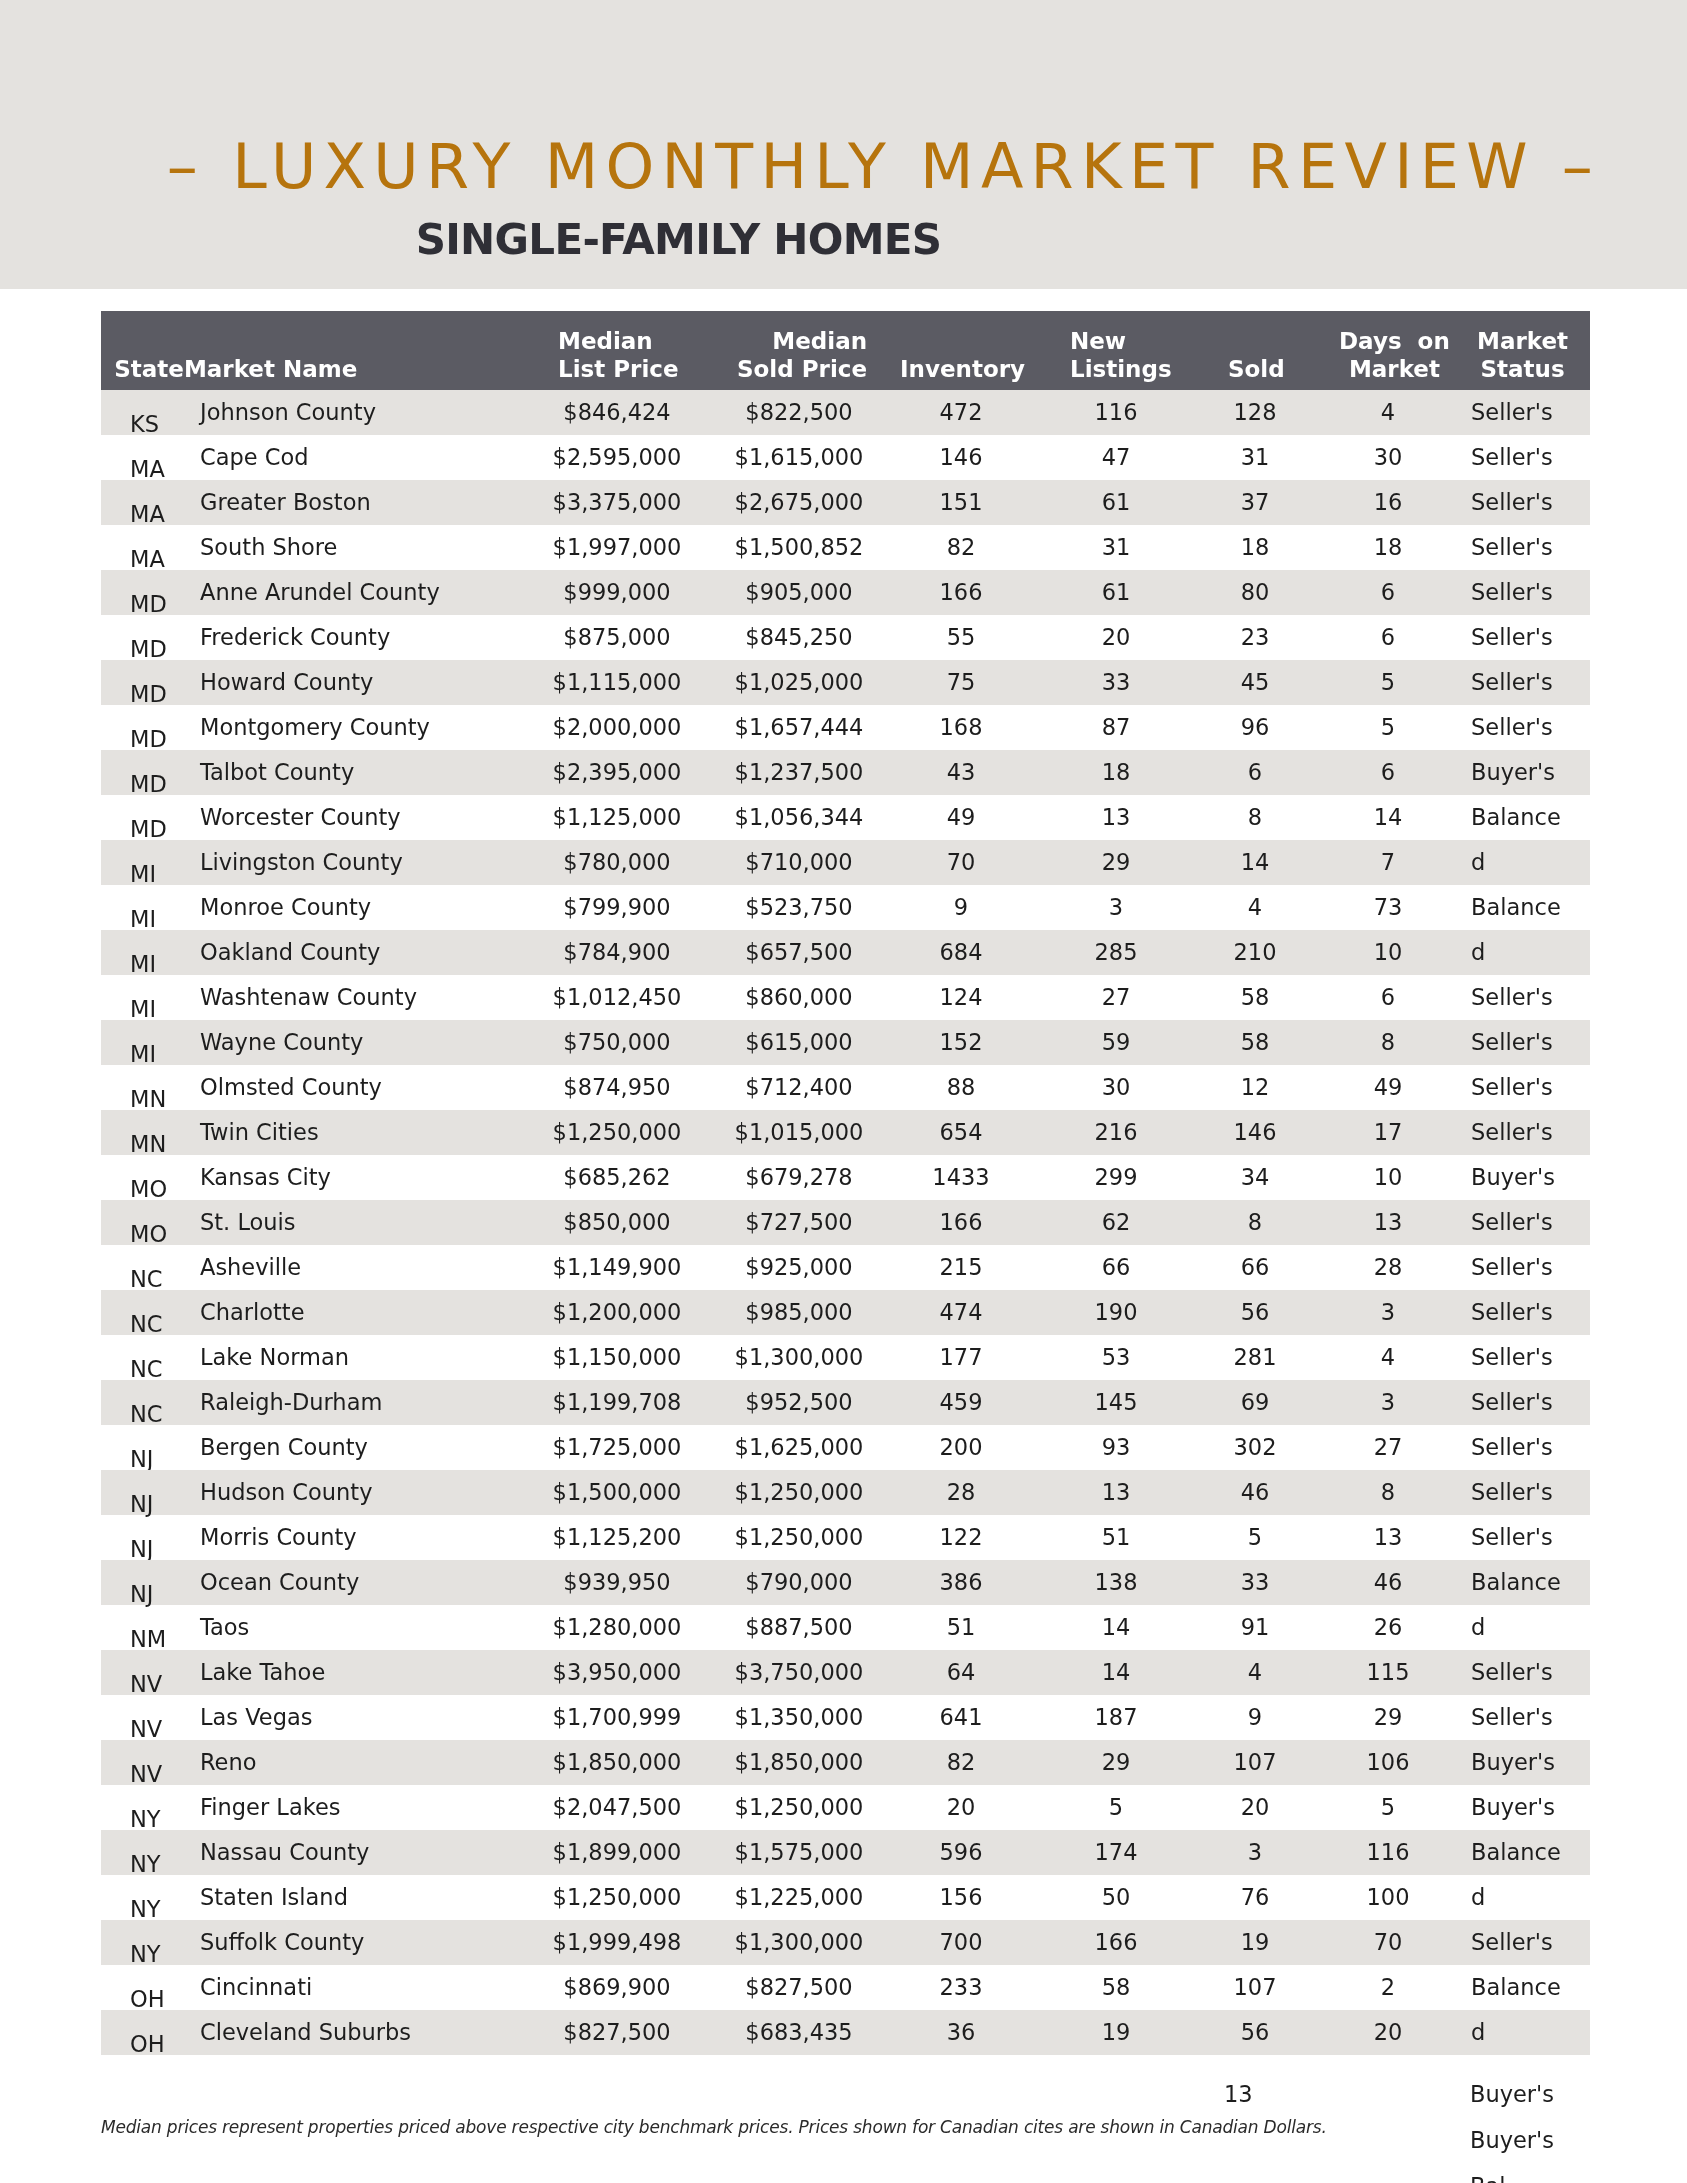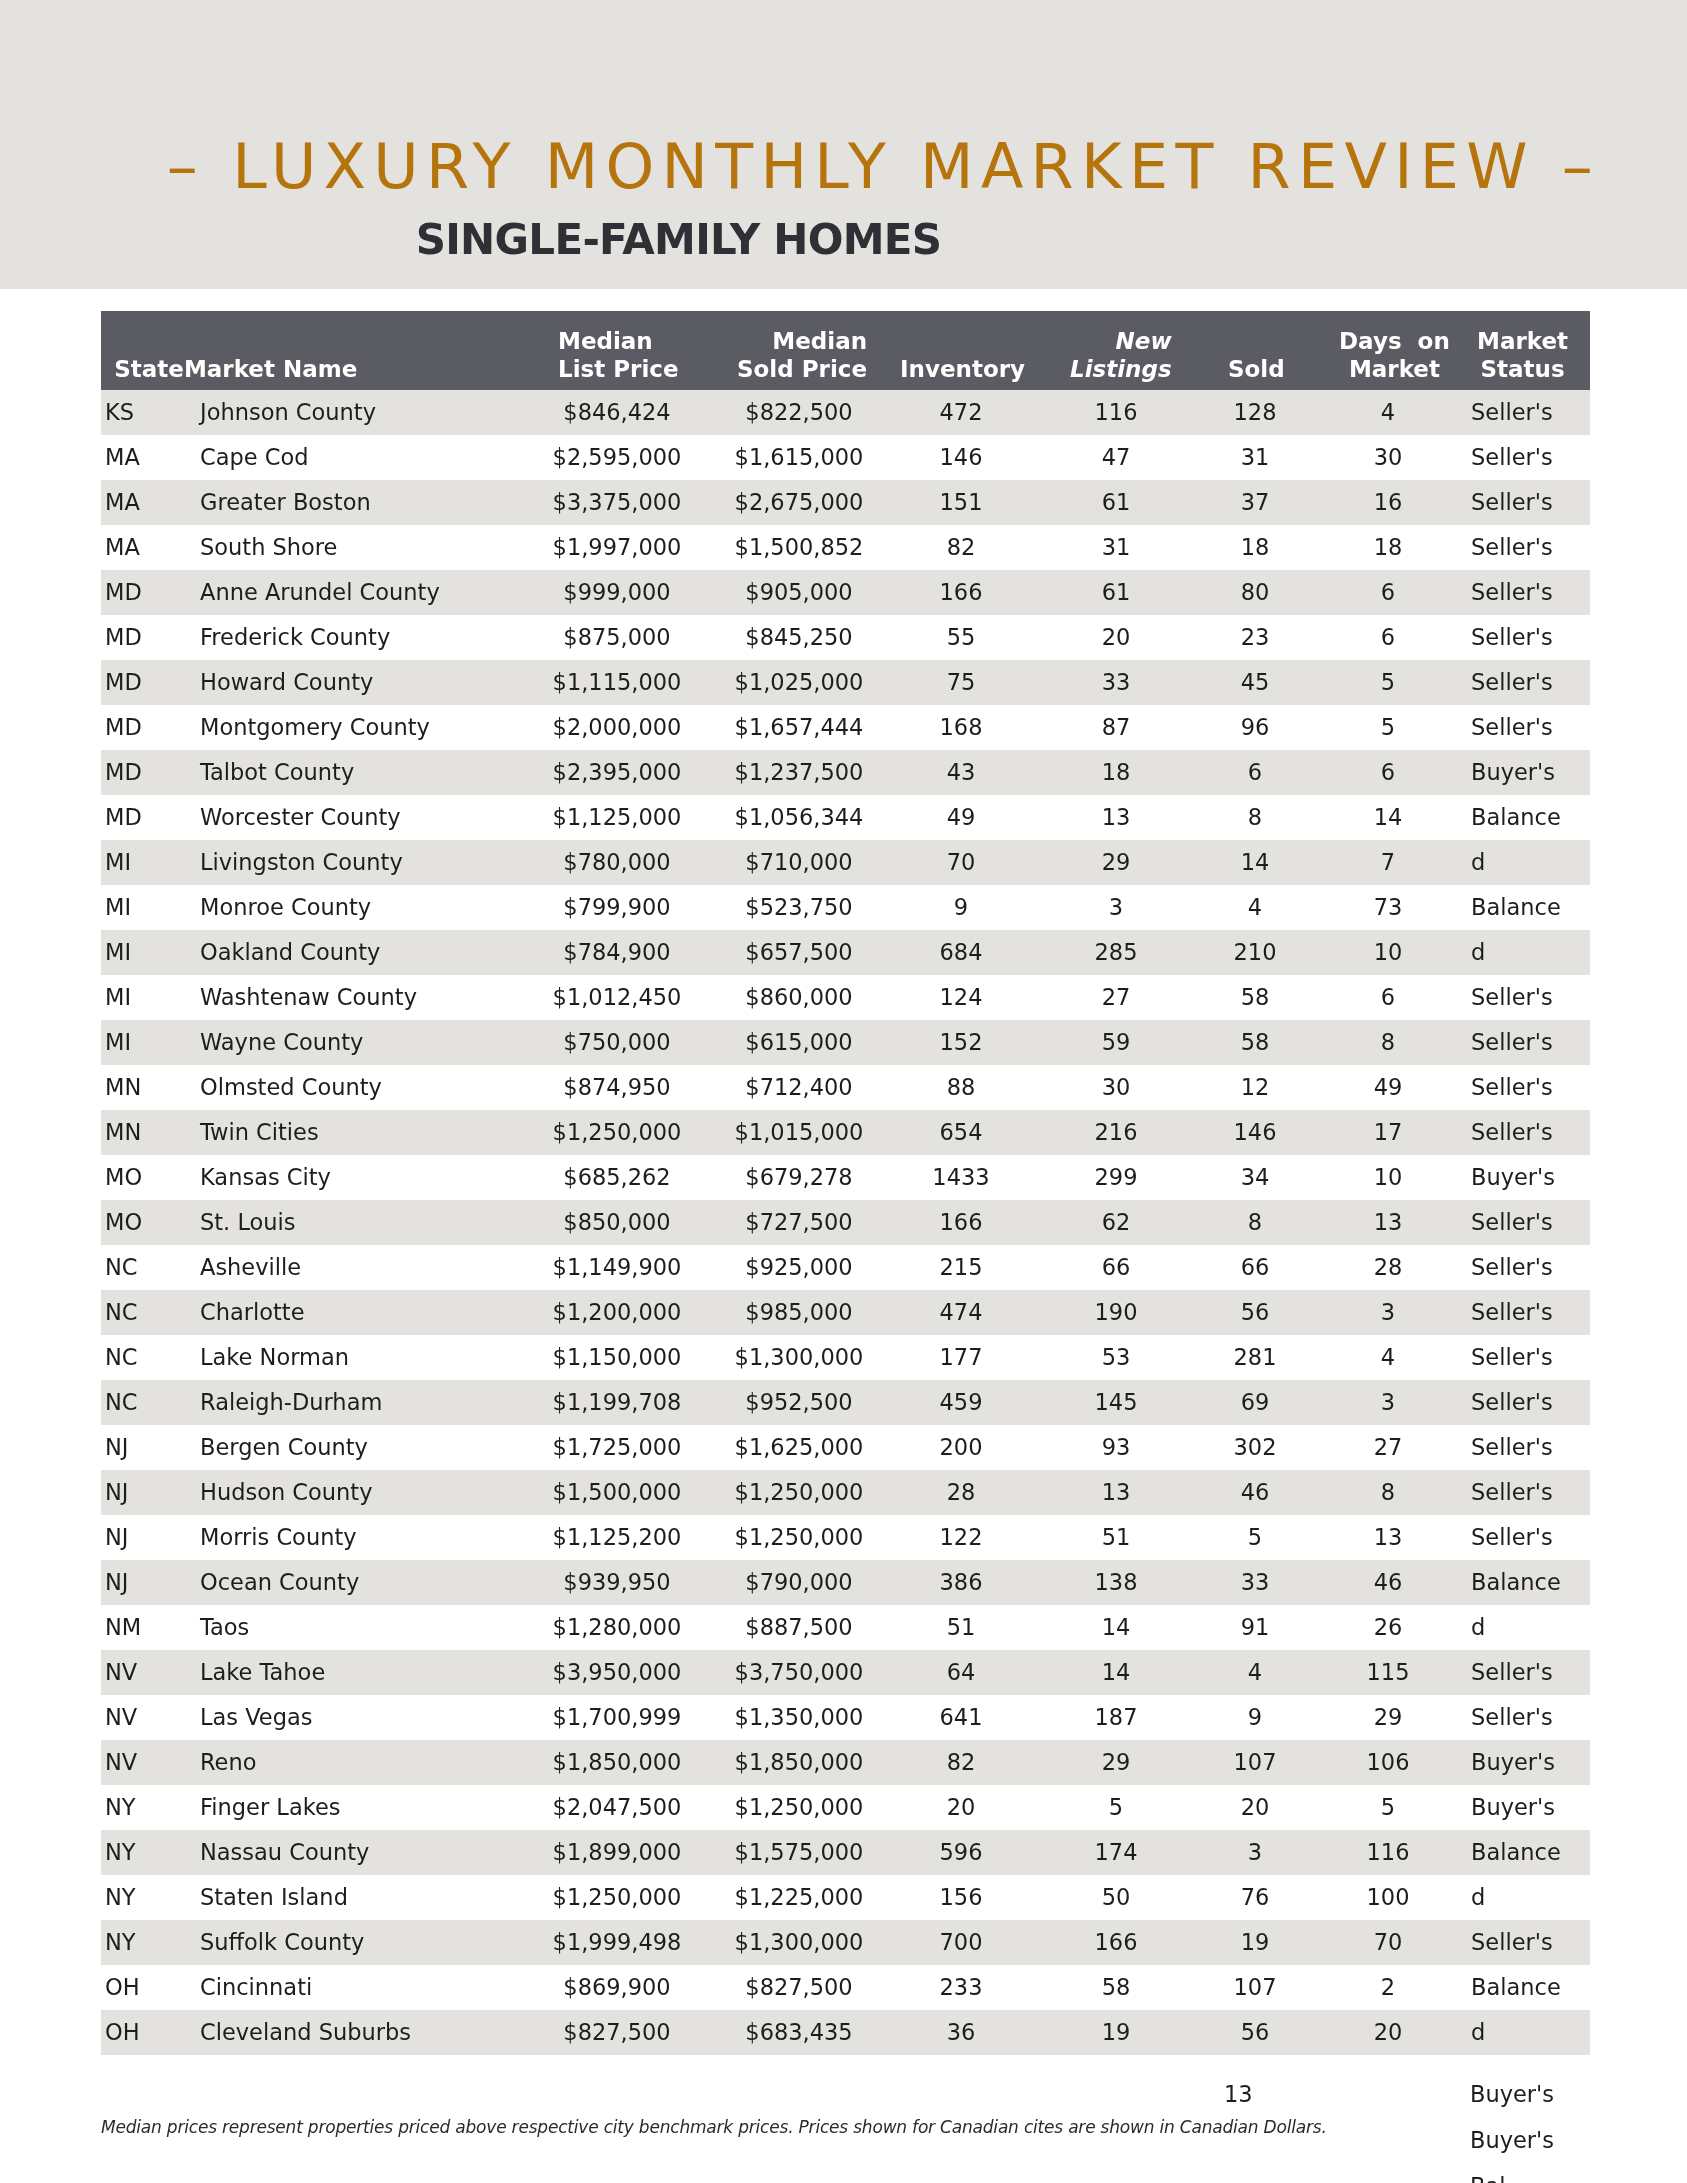--- a/index.html
+++ b/index.html
@@ -38,21 +38,21 @@
       position: absolute; bottom: 6.6px; line-height: 28.4px; white-space: nowrap;
     }
     .row {
       position: relative; height: 45px; font-size: 22.5px; color: #1d1d1d;
       font-family: "DejaVu Sans", sans-serif;
     }
     .row.shaded { background: #e4e2df; }
     .cell {
       position: absolute; top: 0; line-height: 45px; white-space: nowrap;
     }
-    .c-state { left: 4px; }
+    .c-state { left: 29px; margin-top: 12px; }
     .c-name { left: 99px; }
     .c-list { left: 417px; width: 198px; text-align: center; }
     .c-sold-price { left: 599px; width: 198px; text-align: center; }
     .c-inv { left: 794px; width: 132px; text-align: center; }
     .c-new { left: 949px; width: 132px; text-align: center; }
     .c-sold { left: 1088px; width: 132px; text-align: center; }
     .c-dom { left: 1221px; width: 132px; text-align: center; }
     .c-status { left: 1370px; }
 
     .overflow {
@@ -80,21 +80,21 @@
         <div>Median</div>
         <div>List Price</div>
       </div>
     <div class="th" style="left:636px; text-align:right;">
         <div style="text-align:right;">Median</div>
         <div>Sold Price</div>
       </div>
     <div class="th" style="left:799px;">
         <div>Inventory</div>
       </div>
-    <div class="th" style="left:969px; text-align:right;font-style:italic;">
+    <div class="th" style="left:969px; text-align:left;">
         <div>New</div>
         <div>Listings</div>
       </div>
     <div class="th" style="left:1127px;">
         <div>Sold</div>
       </div>
     <div class="th" style="left:1238px; text-align:center;">
         <div style="white-space:pre;">Days  on</div>
         <div>Market</div>
       </div>

